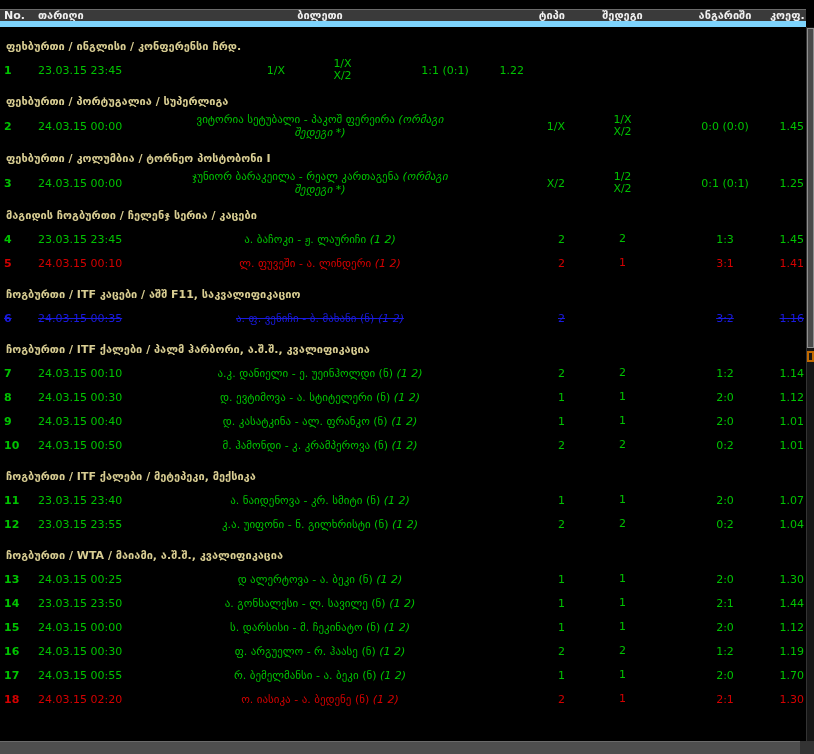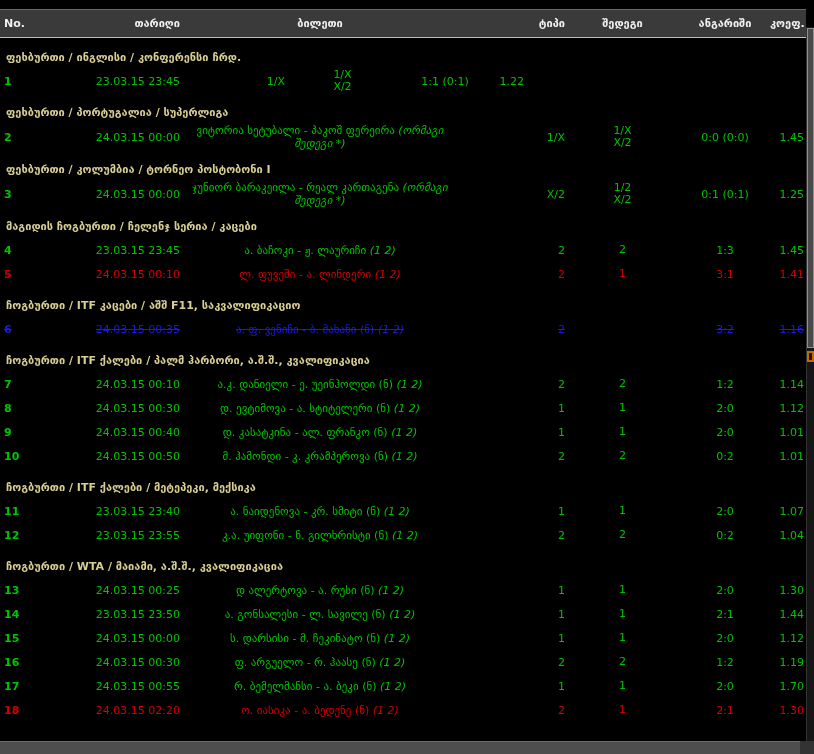--- a/index.html
+++ b/index.html
@@ -8,27 +8,27 @@
   }
   *{box-sizing:border-box; margin:0; padding:0;}
   html,body{background:#111;}
   body{
     width:814px; height:754px; position:relative; overflow:hidden;
     background:var(--pagebg);
     font-family:"DejaVu Sans","Liberation Sans",sans-serif;
   }
   .top-gap{height:9px; background:var(--pagebg);}
   .header-bar{
-    width:806px; height:29px; background:var(--hdrbg);
-    border-top:1px solid #6a6a6a; border-bottom:1px solid #7dd3fc;
+    width:806px; height:18px; background:var(--hdrbg);
+    border-top:1px solid #6a6a6a; border-bottom:6px solid #7dd3fc;
     display:flex; align-items:center;
     color:var(--hdrtext); font-size:11px; font-weight:bold;
   }
   .c-no{width:36px; padding-left:4px;}
-  .c-date{width:144px; padding-left:2px;text-align:right;}
+  .c-date{width:144px; padding-left:2px;}
   .c-ticket{width:280px; text-align:center;}
   .c-tip{width:105px; text-align:right;}
   .c-res{width:115px; text-align:center;}
   .c-score{width:90px; text-align:center;}
   .c-odds{width:36px; text-align:right; padding-right:2px;}
   #rows{width:806px;}
   .category-row{
     padding:13px 5px 5px 6px; font-size:11px; font-weight:bold;
     color:var(--cat); line-height:13px;
   }
@@ -217,21 +217,21 @@
       <div class="c-res">
         <div class="resline">2</div>
       </div>
       <div class="c-score">0:2</div>
       <div class="c-odds">1.04</div>
     </div>
     <div class="category-row">ჩოგბურთი / WTA / მაიამი, ა.შ.შ., კვალიფიკაცია</div>
     <div class="bet-row won">
       <div class="c-no">13</div>
       <div class="c-date">24.03.15 00:25</div>
-      <div class="c-ticket"><span>დ ალერტოვა - ა. რუსი (ნ) </span><span class="note">(1 2)</span></div>
+      <div class="c-ticket"><span>დ ალერტოვა - ა. ბეკი (ნ) </span><span class="note">(1 2)</span></div>
       <div class="c-tip">1</div>
       <div class="c-res">
         <div class="resline">1</div>
       </div>
       <div class="c-score">2:0</div>
       <div class="c-odds">1.30</div>
     </div>
     <div class="bet-row won">
       <div class="c-no">14</div>
       <div class="c-date">23.03.15 23:50</div>

